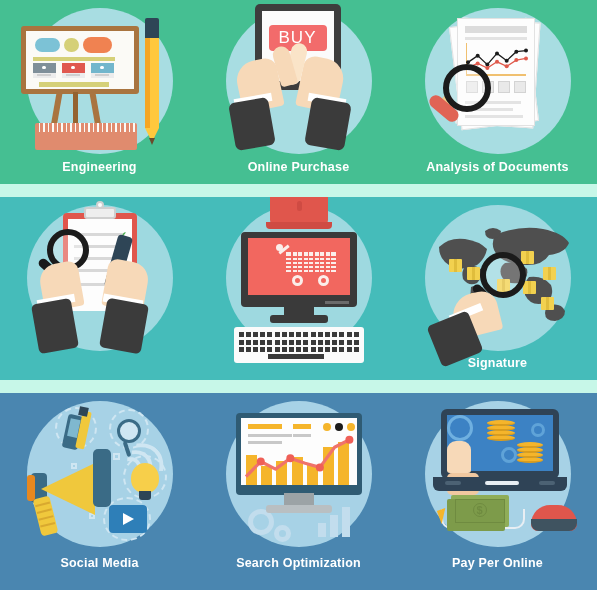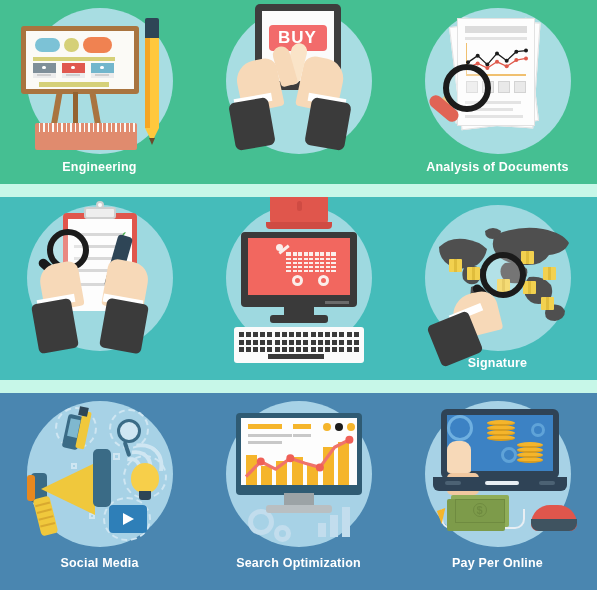--- a/index.html
+++ b/index.html
@@ -78,21 +78,21 @@
       border-left:3px solid transparent; border-right:3px solid transparent;
       border-top:7px solid #6b4a2a; }
 
   
   .tablet { left:29px; top:-4px; width:86px; height:86px;
       background:#3d3d3d; border-radius:5px; }
   .tablet-screen { left:36px; top:3px; width:72px; height:70px;
       background:#fbfbfb; }
   .buy-btn { left:43px; top:17px; width:58px; height:26px;
       background:#f26b6b; border-radius:4px; color:#fff;
-      font-size:17px; font-weight:bold; line-height:26px; text-align:center;
+      font-size:17px; font-weight:normal; line-height:26px; text-align:center;
       letter-spacing:1px; }
   .hand { background:#f7d9b8; }
   .hand-l { left:12px; top:52px; width:42px; height:50px;
       border-radius:20px 12px 4px 4px; transform:rotate(-12deg); }
   .hand-r { left:74px; top:50px; width:42px; height:52px;
       border-radius:12px 20px 4px 4px; transform:rotate(12deg); }
   .finger { left:50px; top:38px; width:17px; height:40px;
       background:#f7d9b8; border-radius:9px 9px 4px 4px;
       transform:rotate(-16deg); }
   .finger2 { left:62px; top:35px; width:16px; height:42px;
@@ -380,20 +380,21 @@
             <div class="hand hand-l"></div>
             <div class="hand hand-r"></div>
             <div class="finger2"></div>
             <div class="finger"></div>
             <div class="cuff-wh l"></div>
             <div class="cuff-wh r"></div>
             <div class="cuff cuff-l"></div>
             <div class="cuff cuff-r"></div>
           </div>
         </div>
+        <div class="caption">Online Purchase</div>
       </div>
 
       <div class="cell">
         <div class="disc">
           <div class="art">
             <div class="doc d3"></div>
             <div class="doc d2"></div>
             <div class="doc d1">
               <div class="doc-hdr"></div>
               <div class="dline" style="left:7px;top:18px;width:62px;"></div>

